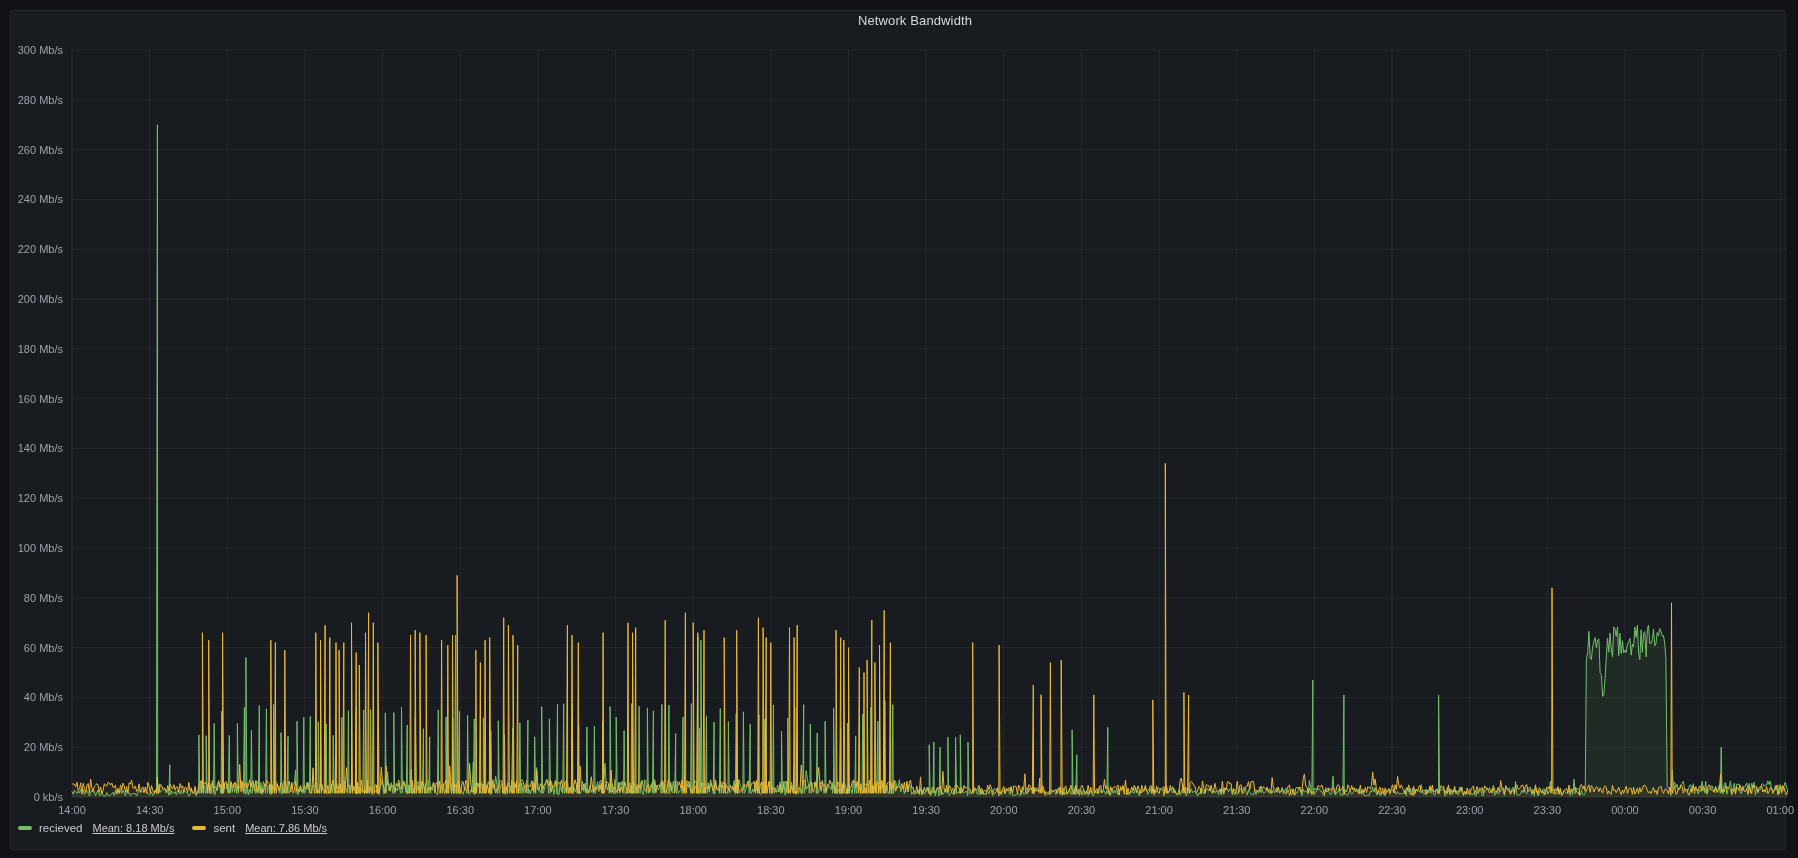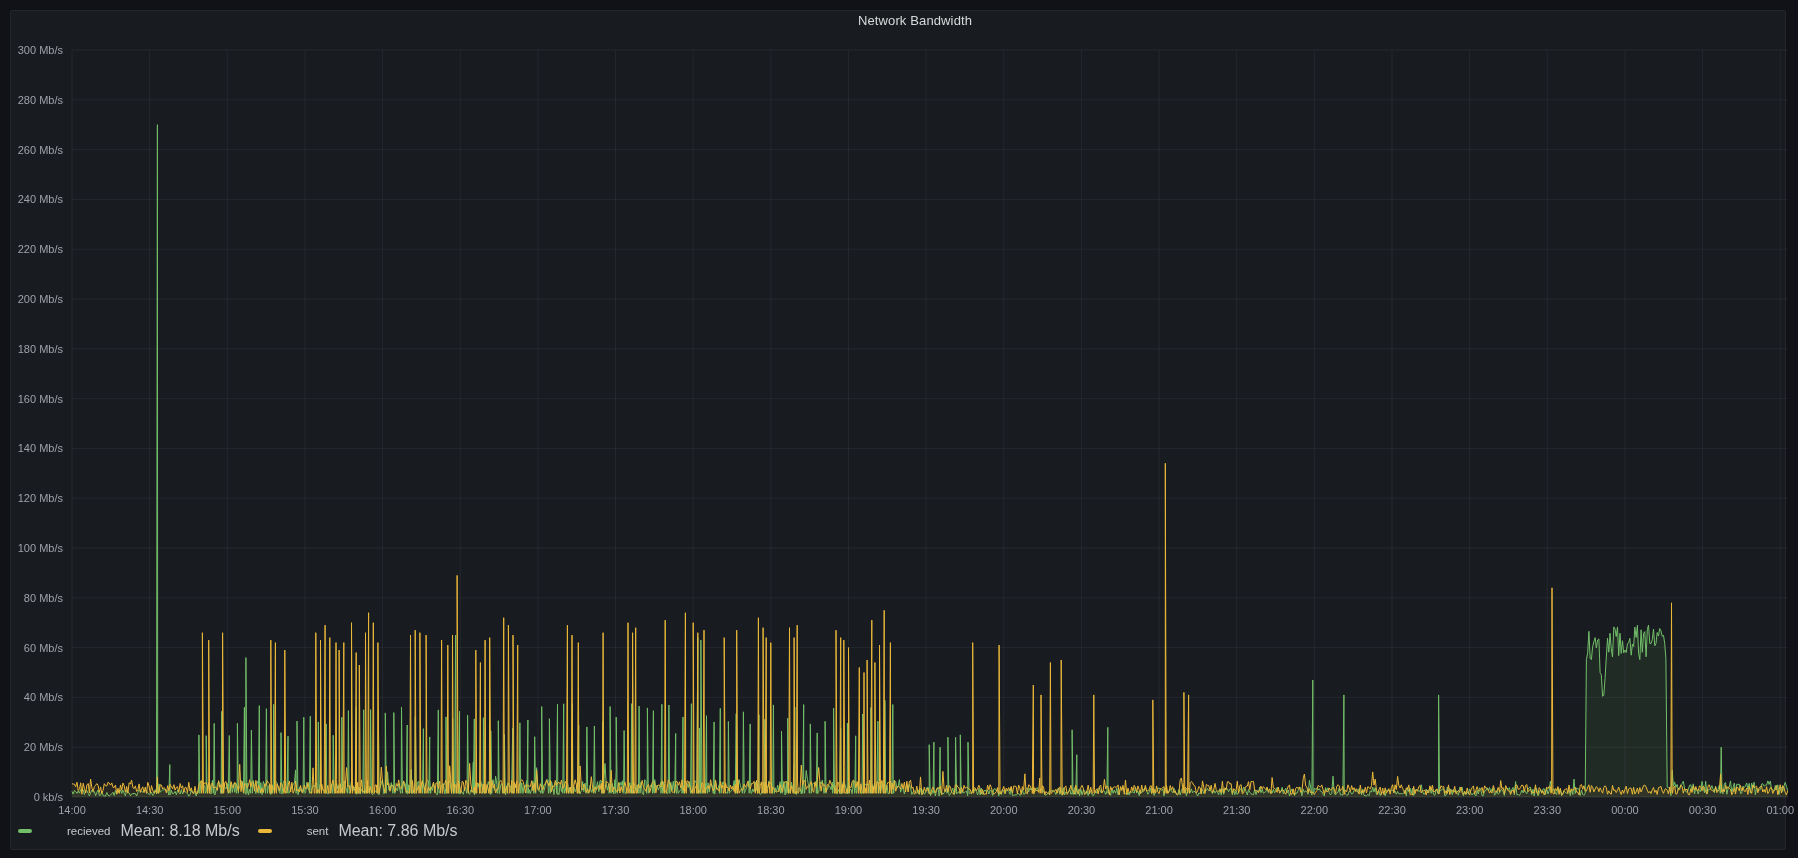--- a/index.html
+++ b/index.html
@@ -7,22 +7,22 @@
   .panel{position:absolute;left:10px;top:10px;width:1776px;height:840px;background:#181B1F;
     border:1px solid #25262B;border-radius:2px;box-sizing:border-box;}
   .panel-title{position:absolute;left:16px;top:13px;width:1798px;text-align:center;
     font-size:13px;font-weight:500;color:#D8D9DA;letter-spacing:.01em;z-index:3;cursor:pointer;}
   #chart{position:absolute;left:0;top:0;z-index:2;}
   .legend{position:absolute;left:18px;top:822px;display:flex;gap:18px;align-items:center;z-index:3;}
   .legend-item{display:flex;align-items:center;gap:7px;cursor:pointer;}
   .swatch{display:inline-block;width:14px;height:4px;border-radius:2px;}
   .swatch-received{background:#73BF69;}
   .swatch-sent{background:#EAB839;}
-  .legend-item .lbl{font-size:11.5px;color:#C8C9CD;margin-left:28px;}
-  .legend-item .mean{font-size:16px;color:#C8C9CD;margin-left:3px;}
+  .legend-item .lbl{font-size:11.5px;color:#C8C9CD;}
+  .legend-item .mean{font-size:11px;color:#C8C9CD;margin-left:3px;text-decoration:underline;}
   text.tick{font-family:"Liberation Sans",sans-serif;font-size:11px;fill:#9FA2AA;}
 </style>
 </head>
 <body>
 
 <div class="panel"></div>
 
 <div class="panel-title">Network Bandwidth</div>
 
 <svg id="chart" width="1798" height="858" viewBox="0 0 1798 858">

